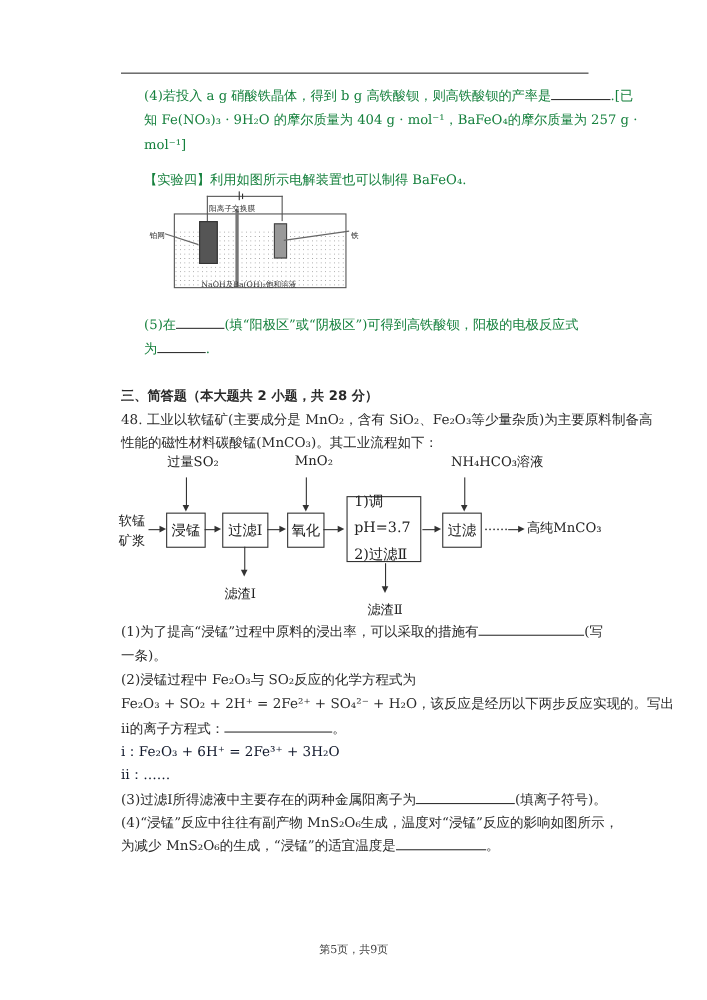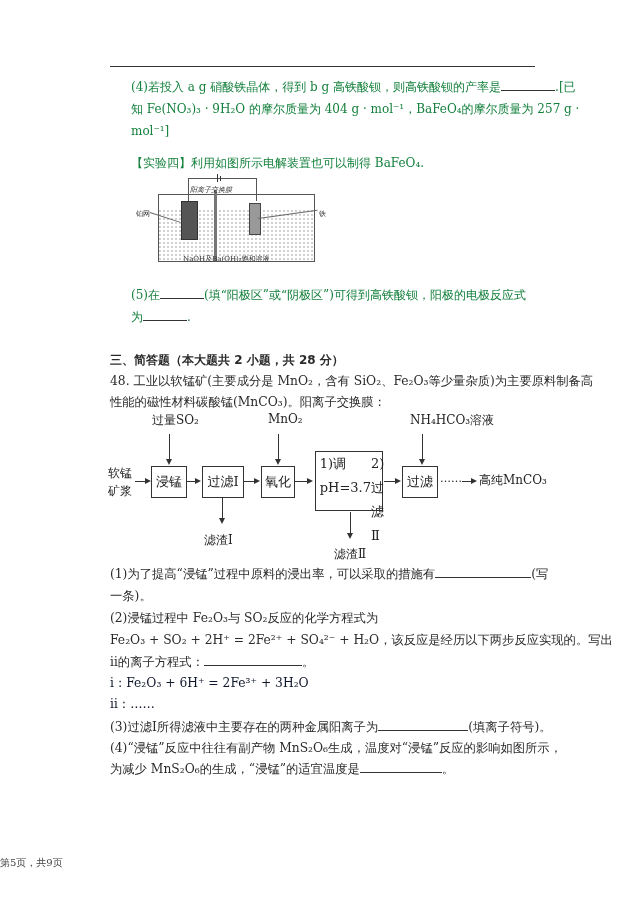--- a/index.html
+++ b/index.html
@@ -22,21 +22,21 @@
   .membrane { position:absolute; left:214px; top:190px; width:3px; height:71px; background:#777; }
   .dlabel { position:absolute; font-size:7px; color:#333; white-space:nowrap; }
 
   
   .fbox { position:absolute; border:1px solid #333; background:#fff; font-size:13px; display:flex; align-items:center; justify-content:center; font-family:"DejaVu Serif", serif; }
   .ftext { position:absolute; font-size:12px; white-space:nowrap; font-family:"DejaVu Serif", serif; }
   .hline { position:absolute; height:1px; background:#333; }
   .vline { position:absolute; width:1px; background:#333; }
   .arrR { position:absolute; width:0; height:0; border-top:3px solid transparent; border-bottom:3px solid transparent; border-left:6px solid #333; }
   .arrD { position:absolute; width:0; height:0; border-left:3px solid transparent; border-right:3px solid transparent; border-top:6px solid #333; }
-  .footer { position:absolute; left:0; width:643px; top:856px; font-size:10px; color:#444; }
+  .footer { position:absolute; left:0; width:643px; top:856px; text-align:center; font-size:10px; color:#444; }
 </style>
 </head>
 <body>
 
 <div class="rule"></div>
 
 <div class="p" style="top:76px;">
   <span>(4)若投入 a g 硝酸铁晶体，得到 b g 高铁酸钡，则高铁酸钡的产率是</span><span class="blank" style="width:54px;"></span><span>.[已</span>
 </div>
 <div class="p" style="top:98px;">知 Fe(NO₃)₃ · 9H₂O 的摩尔质量为 404 g · mol⁻¹，BaFeO₄的摩尔质量为 257 g ·</div>
@@ -46,38 +46,38 @@
 
 <div>
   <div class="wire" style="left:188px; top:178px; width:67px; height:22px;"></div>
   <div style="position:absolute; left:217px; top:174px; width:1px; height:8px; background:#333;"></div>
   <div style="position:absolute; left:220px; top:176px; width:1px; height:5px; background:#333;"></div>
   <div class="cell"></div>
   <div class="liquid"></div>
   <div class="electrode-l"></div>
   <div class="membrane"></div>
   <div class="electrode-r"></div>
-  <div class="dlabel" style="left:190px; top:185px;font-style:italic;">阳离子交换膜</div>
+  <div class="dlabel" style="left:190px; top:185px;">阳离子交换膜</div>
   <div class="dlabel" style="left:136px; top:209px;">铂网</div>
   <div class="dlabel" style="left:319px; top:209px;">铁</div>
   <div class="dlabel" style="left:183px; top:254px;">NaOH及Ba(OH)₂饱和溶液</div>
   <div style="position:absolute; left:150px; top:212px; width:32px; height:1px; background:#666; transform:rotate(18deg); transform-origin:left;"></div>
   <div style="position:absolute; left:258px; top:218px; width:60px; height:1px; background:#666; transform:rotate(-8deg); transform-origin:left;"></div>
 </div>
 
 <div class="p" style="top:284px;">
   <span>(5)在</span><span class="blank" style="width:44px;"></span><span>(填“阳极区”或“阴极区”)可得到高铁酸钡，阳极的电极反应式</span>
 </div>
 <div class="p" style="top:306px;">
   <span>为</span><span class="blank" style="width:44px;"></span><span>.</span>
 </div>
 
 <div class="p2 bold" style="top:349px; font-family:'DejaVu Sans', sans-serif; font-size:12px;">三、简答题（本大题共 2 小题，共 28 分）</div>
 <div class="p2" style="top:370px;">48. 工业以软锰矿(主要成分是 MnO₂，含有 SiO₂、Fe₂O₃等少量杂质)为主要原料制备高</div>
-<div class="p2" style="top:391px;">性能的磁性材料碳酸锰(MnCO₃)。阳离子交换膜：</div>
+<div class="p2" style="top:391px;">性能的磁性材料碳酸锰(MnCO₃)。其工业流程如下：</div>
 
 <div>
   <div class="ftext" style="left:152px; top:412px;">过量SO₂</div>
   <div class="ftext" style="left:268px; top:412px;">MnO₂</div>
   <div class="ftext" style="left:393px; top:412px;margin-left:17px;">NH₄HCO₃溶液</div>
 
   <div class="vline" style="left:169px; top:434px; height:26px;"></div>
   <div class="arrD" style="left:166px; top:459px;"></div>
   <div class="vline" style="left:278px; top:434px; height:26px;"></div>
   <div class="arrD" style="left:275px; top:459px;"></div>
@@ -94,21 +94,21 @@
   <div class="hline" style="left:186px; top:481px; width:10px;"></div>
   <div class="arrR" style="left:195px; top:478px;"></div>
   <div class="fbox" style="left:202px; top:466px; width:40px; height:30px;">过滤Ⅰ</div>
 
   <div class="hline" style="left:243px; top:481px; width:12px;"></div>
   <div class="arrR" style="left:254px; top:478px;"></div>
   <div class="fbox" style="left:261px; top:466px; width:32px; height:30px;">氧化</div>
 
   <div class="hline" style="left:294px; top:481px; width:14px;"></div>
   <div class="arrR" style="left:307px; top:478px;"></div>
-  <div class="fbox" style="left:315px; top:451px; width:68px; height:60px; flex-direction:row; align-items:flex-start; padding-left:6px; box-sizing:border-box;">
+  <div class="fbox" style="left:315px; top:451px; width:68px; height:60px; flex-direction:column; align-items:flex-start; padding-left:6px; box-sizing:border-box;">
     <span style="line-height:24px;">1)调pH=3.7</span>
     <span style="line-height:24px;">2)过滤Ⅱ</span>
   </div>
 
   <div class="hline" style="left:384px; top:481px; width:12px;"></div>
   <div class="arrR" style="left:395px; top:478px;"></div>
   <div class="fbox" style="left:402px; top:466px; width:34px; height:30px;">过滤</div>
 
   <div class="ftext" style="left:440px; top:472px; font-size:11px;">……</div>
   <div class="hline" style="left:462px; top:481px; width:10px;"></div>

